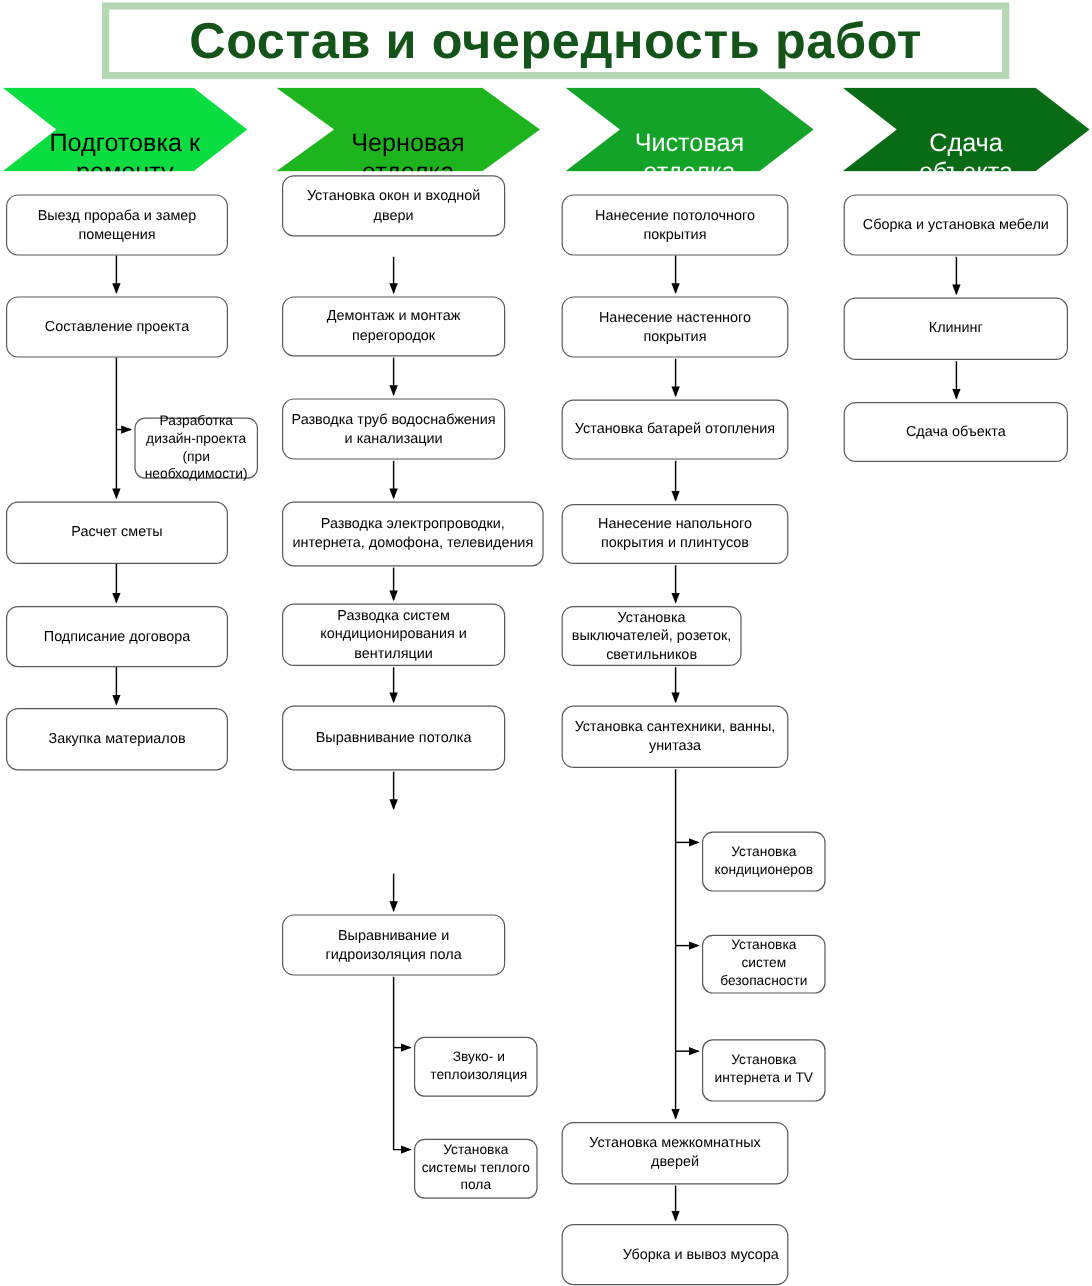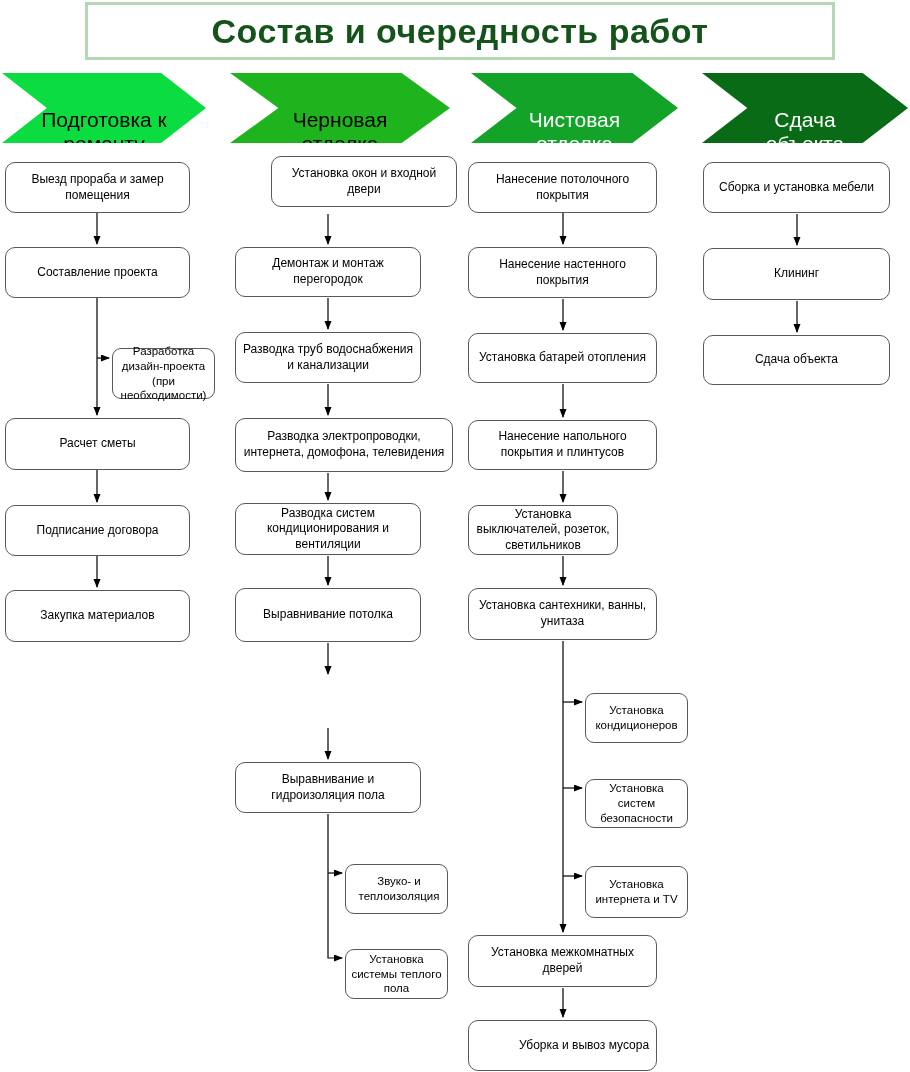--- a/index.html
+++ b/index.html
@@ -2,23 +2,23 @@
 <html lang="ru"><head>
 <meta charset="utf-8">
 <style>
   html,body{margin:0;padding:0;background:#fff;}
   #canvas{
     position:relative;width:910px;height:1072px;background:#fff;
     font-family:"Liberation Sans", sans-serif;color:#000;overflow:hidden;
   }
   .title-box{
     position:absolute;left:85px;top:2px;width:744px;height:52px;
-    border:3px solid #22c55e;background:#fff;
+    border:6px solid #22c55e;background:#fff;
     display:flex;align-items:center;justify-content:center;
-    font-size:34px;font-weight:bold;letter-spacing:0.5px;
+    font-size:42px;font-weight:bold;letter-spacing:0.5px;
   }
   .stage{
     position:absolute;top:73px;height:70px;
     display:flex;align-items:center;justify-content:center;
     font-size:21px;line-height:1.12;text-align:center;
     clip-path:polygon(0% 0%, 78% 0%, 100% 50%, 78% 100%, 0% 100%, 22% 50%);
   }
   .stage span{display:block;margin-top:48px;}
   .box{
     position:absolute;background:#fff;border:1px solid #595959;border-radius:10px;
@@ -48,21 +48,21 @@
     <span style="width:95px;">Сдача объекта</span>
   </div>
 
   <div class="box" style="left:5px;top:162px;width:185px;height:51px;">Выезд прораба и замер помещения</div>
   <div class="box" style="left:5px;top:247px;width:185px;height:51px;">Составление проекта</div>
   <div class="box side" style="left:112px;top:332px;width:103px;height:51px;">Разработка дизайн-проекта (при необходимости)</div>
   <div class="box" style="left:5px;top:418px;width:185px;height:52px;">Расчет сметы</div>
   <div class="box" style="left:5px;top:505px;width:185px;height:51px;">Подписание договора</div>
   <div class="box" style="left:5px;top:590px;width:185px;height:52px;">Закупка материалов</div>
 
-  <div class="box" style="left:235px;top:156px;width:186px;height:51px;margin-left:36px;">Установка окон и входной двери</div>
+  <div class="box" style="left:235px;top:146px;width:186px;height:51px;">Установка окон и входной двери</div>
   <div class="box" style="left:235px;top:247px;width:186px;height:50px;">Демонтаж и монтаж перегородок</div>
   <div class="box" style="left:235px;top:332px;width:186px;height:51px;">Разводка труб водоснабжения и канализации</div>
   <div class="box" style="left:235px;top:418px;width:218px;height:54px;text-align:center;">Разводка электропроводки, интернета, домофона, телевидения</div>
   <div class="box" style="left:235px;top:503px;width:186px;height:52px;">Разводка систем кондиционирования и вентиляции</div>
   <div class="box" style="left:235px;top:588px;width:186px;height:54px;">Выравнивание потолка</div>
   <div class="box" style="left:235px;top:762px;width:186px;height:51px;">Выравнивание и гидроизоляция пола</div>
   <div class="box side" style="left:345px;top:848px;width:103px;height:50px;padding-left:10px;">Звуко- и теплоизоляция</div>
   <div class="box side" style="left:345px;top:933px;width:103px;height:50px;">Установка системы теплого пола</div>
 
   <div class="box" style="left:468px;top:162px;width:189px;height:51px;">Нанесение потолочного покрытия</div>

